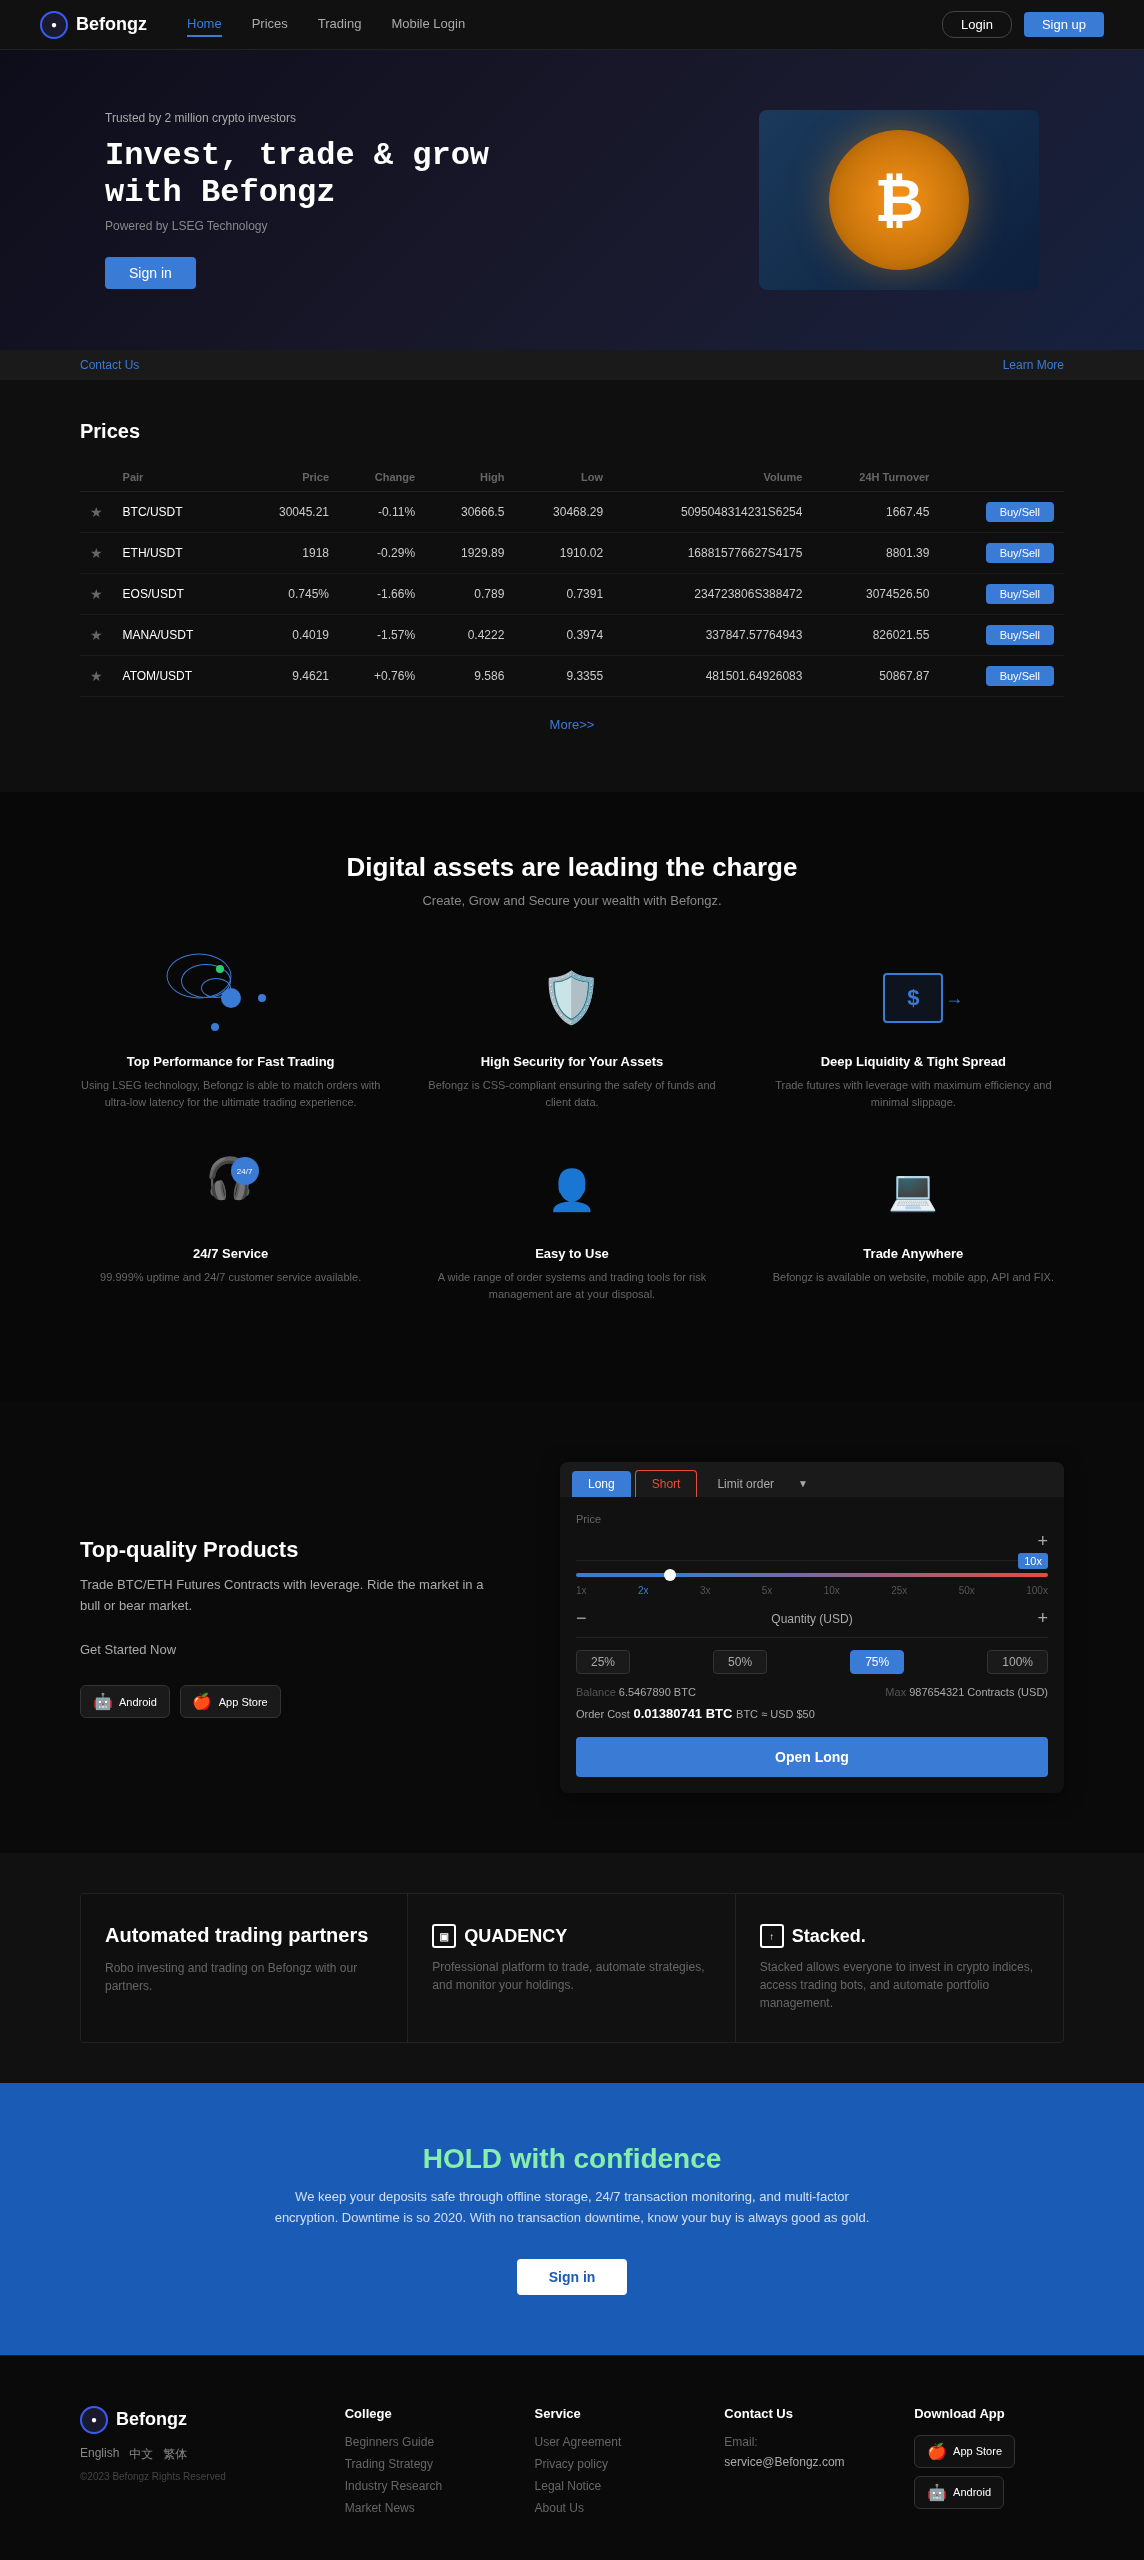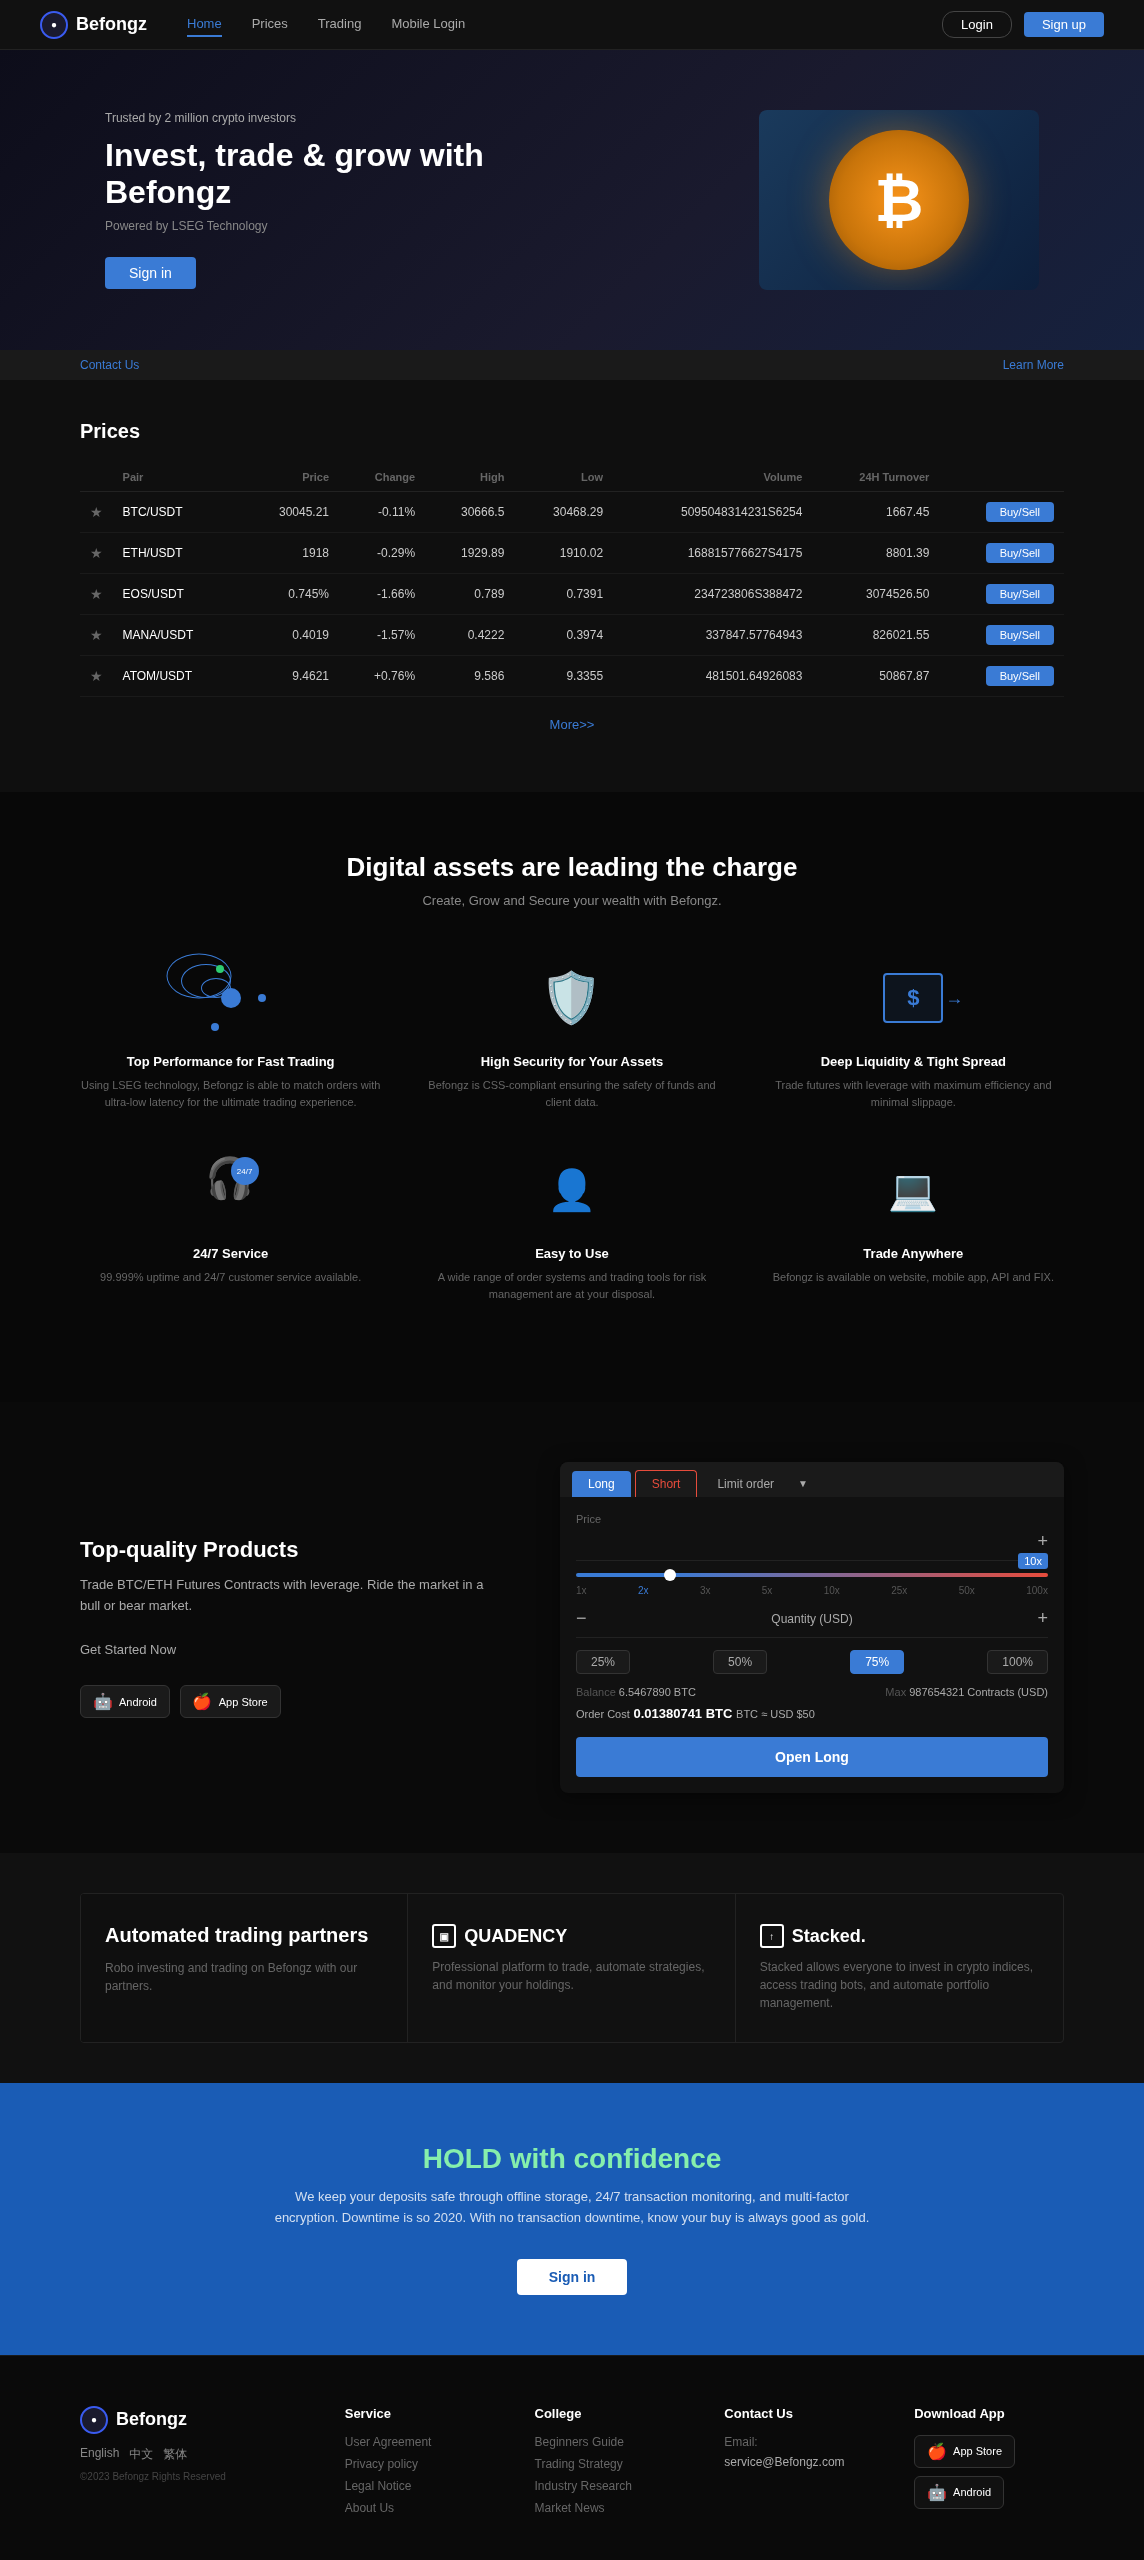--- a/index.html
+++ b/index.html
@@ -75,21 +75,21 @@
       background: linear-gradient(135deg, #0d0d1a 0%, #1a1a2e 60%, #16213e 100%);
       padding: 60px 105px;
       display: flex;
       align-items: center;
       justify-content: space-between;
       min-height: 220px;
       position: relative;
     }
     .hero-text { max-width: 420px; }
     .hero-trusted { font-size: 12px; color: #aaa; margin-bottom: 12px; }
-    .hero-title { font-size: 32px; font-weight: bold; color: #fff; margin-bottom: 8px; }
+    .hero-title { font-size: 32px; font-weight: bold; color: #fff; margin-bottom: 8px; font-family: Liberation Mono, monospace; }
     .hero-subtitle { font-size: 12px; color: #888; margin-bottom: 24px; }
     .btn-signin-hero {
       background: #3a7bd5;
       border: none;
       color: #fff;
       padding: 8px 24px;
       border-radius: 4px;
       cursor: pointer;
       font-size: 14px;
     }
@@ -840,34 +840,34 @@
         <span>Befongz</span>
       </div>
       <div class="footer-lang">
         <span>English</span>
         <span>中文</span>
         <span>繁体</span>
       </div>
       <p class="footer-copyright">©2023 Befongz Rights Reserved</p>
     </div>
     <div class="footer-col">
+      <h4 class="footer-col-title">College</h4>
+      <a class="footer-link">Beginners Guide</a>
+      <a class="footer-link">Trading Strategy</a>
+      <a class="footer-link">Industry Research</a>
+      <a class="footer-link">Market News</a>
+    </div>
+    <div class="footer-col">
       <h4 class="footer-col-title">Service</h4>
       <a class="footer-link">User Agreement</a>
       <a class="footer-link">Privacy policy</a>
       <a class="footer-link">Legal Notice</a>
       <a class="footer-link">About Us</a>
     </div>
     <div class="footer-col">
-      <h4 class="footer-col-title">College</h4>
-      <a class="footer-link">Beginners Guide</a>
-      <a class="footer-link">Trading Strategy</a>
-      <a class="footer-link">Industry Research</a>
-      <a class="footer-link">Market News</a>
-    </div>
-    <div class="footer-col">
       <h4 class="footer-col-title">Contact Us</h4>
       <p class="footer-email">Email:</p>
       <p class="footer-email-val">service@Befongz.com</p>
     </div>
     <div class="footer-col">
       <h4 class="footer-col-title">Download App</h4>
       <div class="app-store-btn-footer">
         <span class="app-icon">🍎</span>
         <span>App Store</span>
       </div>

